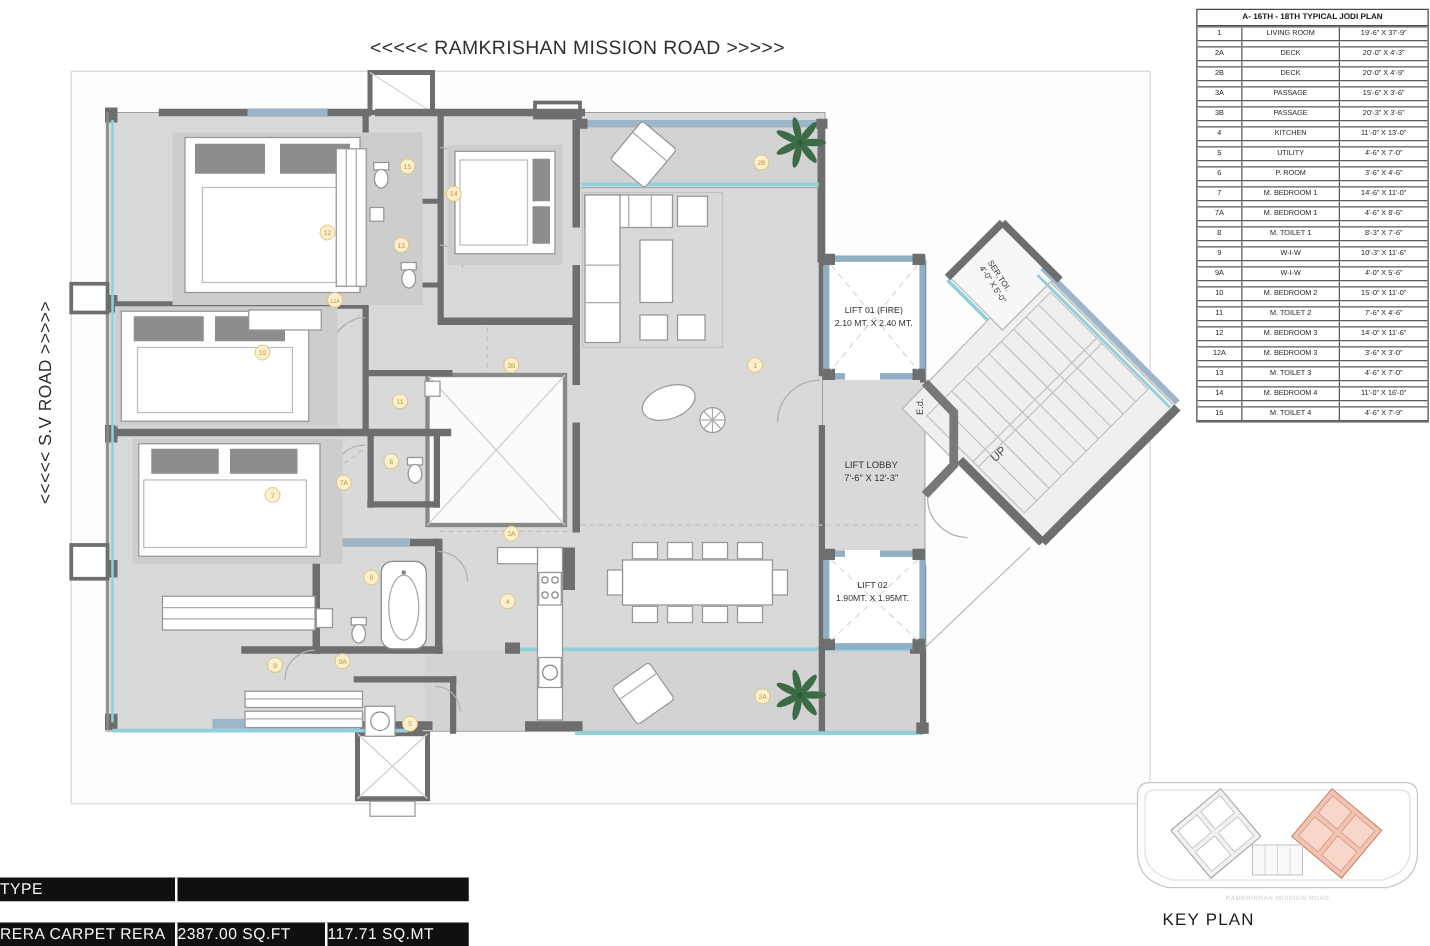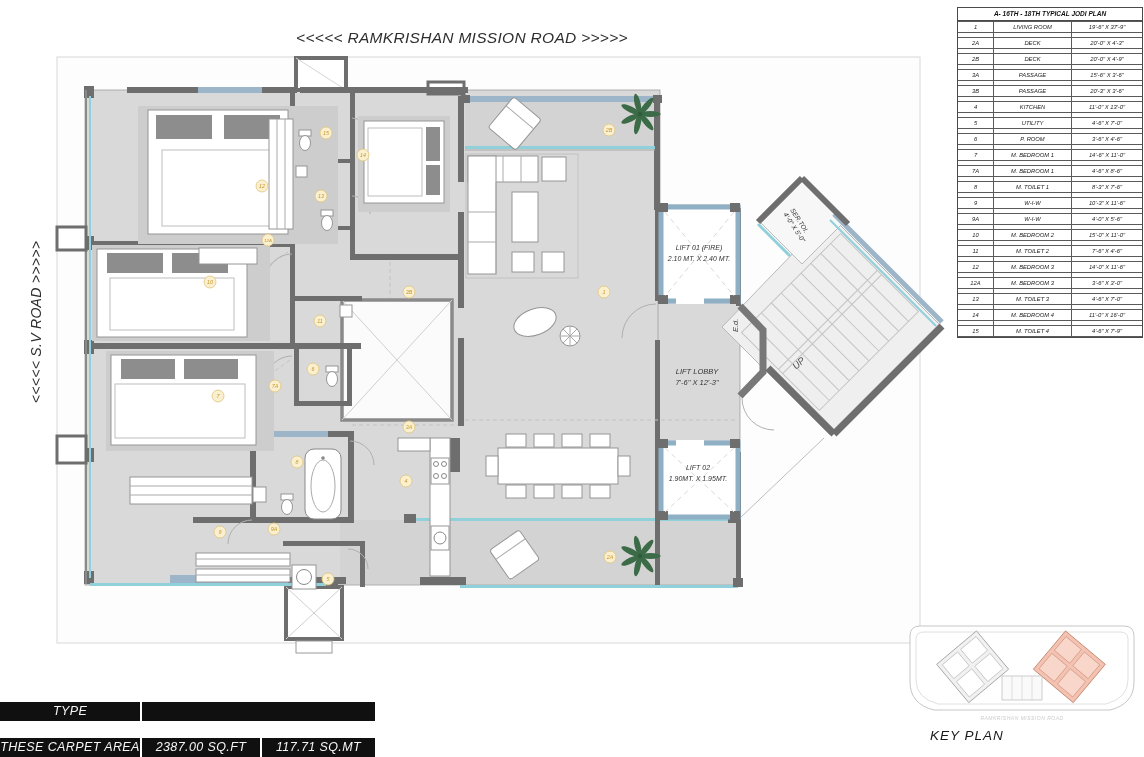--- a/index.html
+++ b/index.html
@@ -1,17 +1,17 @@
 <!DOCTYPE html>
 <html><head>
 <meta charset="utf-8">
 <style>
   html,body{margin:0;padding:0;background:#fff;}
   .canvas{position:relative;width:1144px;height:757px;background:#ffffff;
-          font-family:"Liberation Sans",sans-serif;overflow:hidden;font-style:italic;}
+          font-family:"Liberation Sans",sans-serif;overflow:hidden;}
   svg text{font-family:"Liberation Sans",sans-serif;}
 
   
   #plan{position:absolute;left:0;top:0;}
   .w{fill:#6e6e6e;}
   .wb{fill:#9db5c8;}
   .f{fill:#ffffff;stroke:#969696;stroke-width:1;}
   .pil{fill:#8d8d8d;}
   .rug{fill:#cdcdcd;}
   .thin{stroke:#aaaaaa;stroke-width:1;fill:none;}
@@ -32,21 +32,21 @@
   .srow.gap>div{height:4px;}
 
   
   #keyplan{position:absolute;left:900px;top:618px;}
   .keyplan-label{position:absolute;left:930px;top:728px;width:160px;text-align:left;
                  font-size:13.5px;letter-spacing:1px;color:#191919;}
 
   
   .bar{position:absolute;left:0;width:375px;height:19px;background:#101010;color:#f5f5f5;
        display:flex;align-items:center;font-size:12.5px;letter-spacing:.4px;}
-  .bar .cell{text-align:center;line-height:19px;height:19px;}
+  .bar .cell{line-height:19px;height:19px;}
   .bar .div{width:2px;height:19px;background:#ffffff;}
   #bar-type{top:702px;}
   #bar-rera{top:738px;}
 
   .note{position:absolute;left:632px;top:744px;width:512px;font-size:9.3px;color:#1a1a1a;white-space:nowrap;}
 </style>
 </head>
 <body>
 
 <div class="canvas">
@@ -677,21 +677,21 @@
   </g>
   <text x="122" y="102" text-anchor="middle" font-size="5" letter-spacing="0.5" fill="#cccccc">RAMKRISHAN MISSION ROAD</text>
 </svg>
 <div class="keyplan-label">KEY PLAN</div>
 
 <div class="bar" id="bar-type">
   <div class="cell" style="width:140px">TYPE</div>
   <div class="div"></div>
 </div>
 <div class="bar" id="bar-rera">
-  <div class="cell" style="width:140px">THESE CARPET AREA</div>
+  <div class="cell" style="width:140px">RERA CARPET RERA</div>
   <div class="div"></div>
   <div class="cell" style="width:118px">2387.00 SQ.FT</div>
   <div class="div"></div>
   <div class="cell" style="flex:1">117.71 SQ.MT</div>
 </div>
 
 
 </div>
 
 </body></html>

